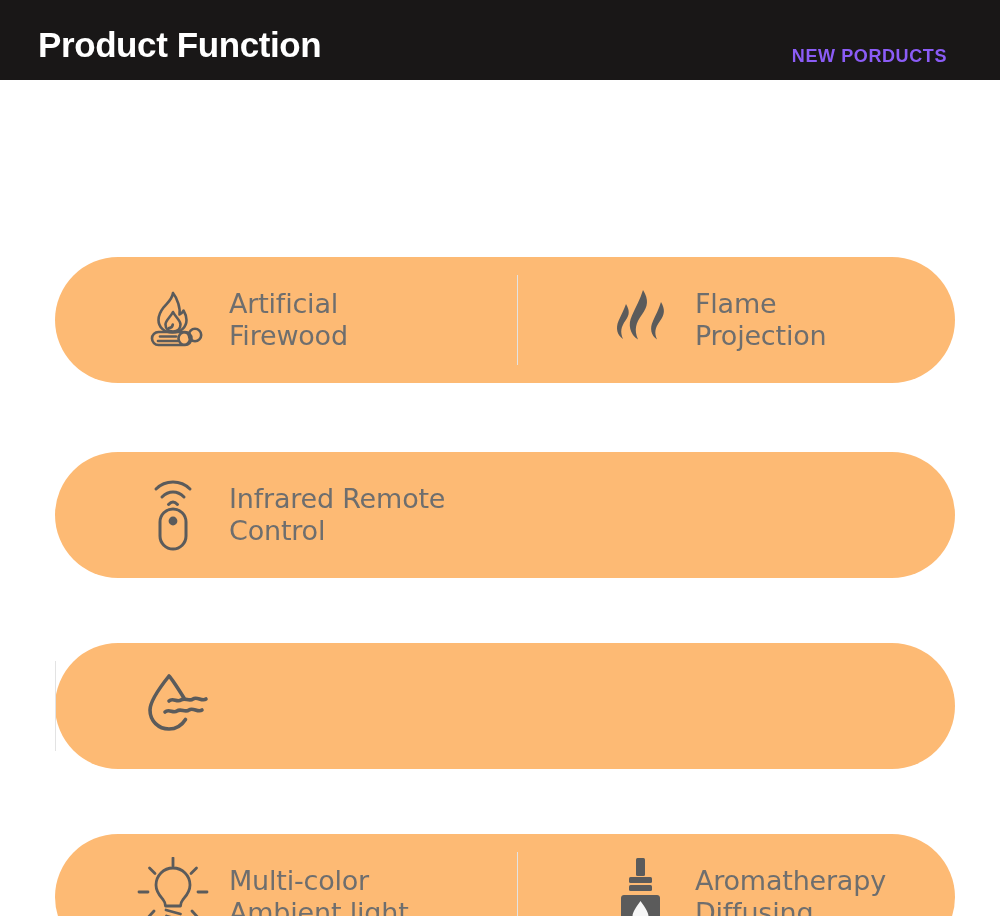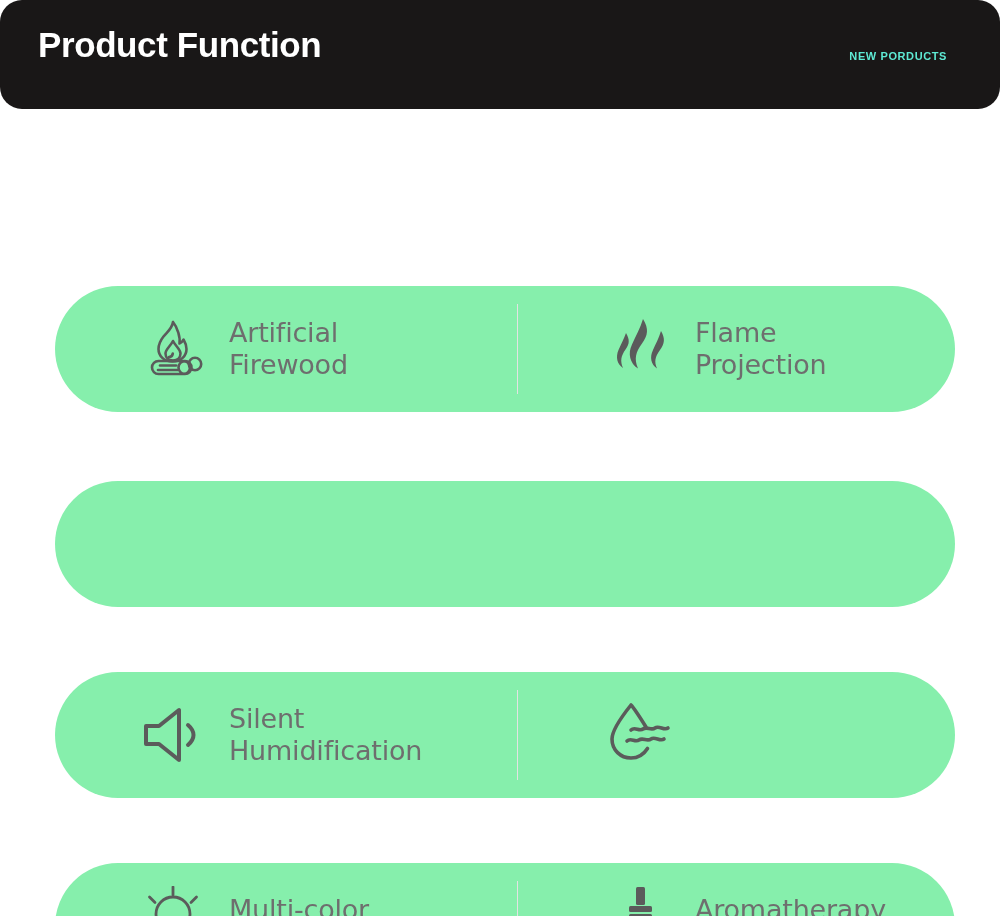--- a/index.html
+++ b/index.html
@@ -11,63 +11,62 @@
     height: 916px;
     background: #ffffff;
     font-family: "DejaVu Sans", "Liberation Sans", sans-serif;
     overflow: hidden;
   }
 
   
   .header {
     position: relative;
     width: 1000px;
-    height: 109px;
+    height: 80px;
     background: #191717;
     display: flex;
     align-items: center;
-    border-radius: 22px;
   }
   .header-title {
     position: absolute;
     left: 38px;
     top: 24px;
     color: #ffffff;
     font-size: 35px;
     font-weight: bold;
     letter-spacing: -0.4px;
     line-height: 42px;
     font-family: "Liberation Sans", "DejaVu Sans", sans-serif;
     white-space: nowrap;
   }
   .header-badge {
     position: absolute;
     right: 53px;
     top: 46px;
-    color: #5eead4;
-    font-size: 11px;
+    color: #8b5cf6;
+    font-size: 18px;
     font-weight: bold;
     letter-spacing: 0.6px;
     line-height: 20px;
     font-family: "Liberation Sans", "DejaVu Sans", sans-serif;
     white-space: nowrap;
   }
 
   
   .features {
     position: relative;
     width: 1000px;
     padding-top: 0;
   }
   .feature-row {
     position: absolute;
     left: 55px;
     width: 900px;
     height: 126px;
-    background: #86efac;
+    background: #fdba74;
     border-radius: 63px;
     display: flex;
     align-items: stretch;
     gap: 24px;
   }
   .feature-row.r0 { top: 177px; }
   .feature-row.r1 { top: 372px; }
   .feature-row.r2 { top: 563px; }
   .feature-row.r3 { top: 754px; }
 
@@ -152,35 +151,38 @@
           <path d="M53 18c4.5 8 3.5 12.5-1 19-5 7-6 11.5-3 18.5-6-4-7.5-11.5-4-18.5C47.5 31 51 25 53 18z"></path>
         </svg>
       </div>
       <div class="feature-label">Flame
 Projection</div>
     </div>
   </div>
 
   <div class="feature-row r1">
 
+    <div class="feature-cell left">
+      <div class="feature-icon">
+        <svg width="60" height="76" viewBox="0 0 60 76" fill="none" stroke="#5b5b5b" stroke-width="3" stroke-linecap="round" stroke-linejoin="round">
+          <path d="M13 12c5-5 12-7 17-7s12 2 17 7"></path>
+          <path d="M19 20c3.5-3.5 8-5 11-5s7.5 1.5 11 5"></path>
+          <path d="M25.5 27.5c1.8-2 3.2-2.6 4.5-2.6s2.7 0.6 4.5 2.6"></path>
+          <rect x="17" y="32" width="26" height="40" rx="13"></rect>
+          <circle cx="30" cy="44" r="4.4" fill="#5b5b5b" stroke="none"></circle>
+        </svg>
+      </div>
+      <div class="feature-label">Infrared Remote
+Control</div>
+    </div>
 
   </div>
 
   <div class="feature-row r2">
 
-    <div class="feature-cell left">
-      <div class="feature-icon">
-        <svg width="72" height="66" viewBox="0 0 72 66" fill="none" stroke="#5b5b5b" stroke-width="4" stroke-linecap="round" stroke-linejoin="round">
-          <path d="M9 24h13L42 8v50L22 42H9z"></path>
-          <path d="M51 23c4 3.5 5.5 6.5 5.5 10s-1.5 6.5-5.5 10"></path>
-        </svg>
-      </div>
-      <div class="feature-label">Silent
-Humidification</div>
-    </div>
 
     <div class="feature-cell right">
       <div class="feature-icon">
         <svg width="76" height="70" viewBox="0 0 76 70" fill="none" stroke="#5b5b5b" stroke-width="3.6" stroke-linecap="round" stroke-linejoin="round">
           <path d="M43 27C38 19 31 8 28 5c-4 5-19 24-19 34 0 11 8.5 19 19 19 7 0 13-4 16.5-9.5"></path>
           <path d="M28 30c4-4 8 2 12-1s8 2 12-1 9 3 13 0"></path>
           <path d="M24 41c4-4 8 2 12-1s8 2 12-1 9 3 13 0"></path>
         </svg>
       </div>
     </div>

